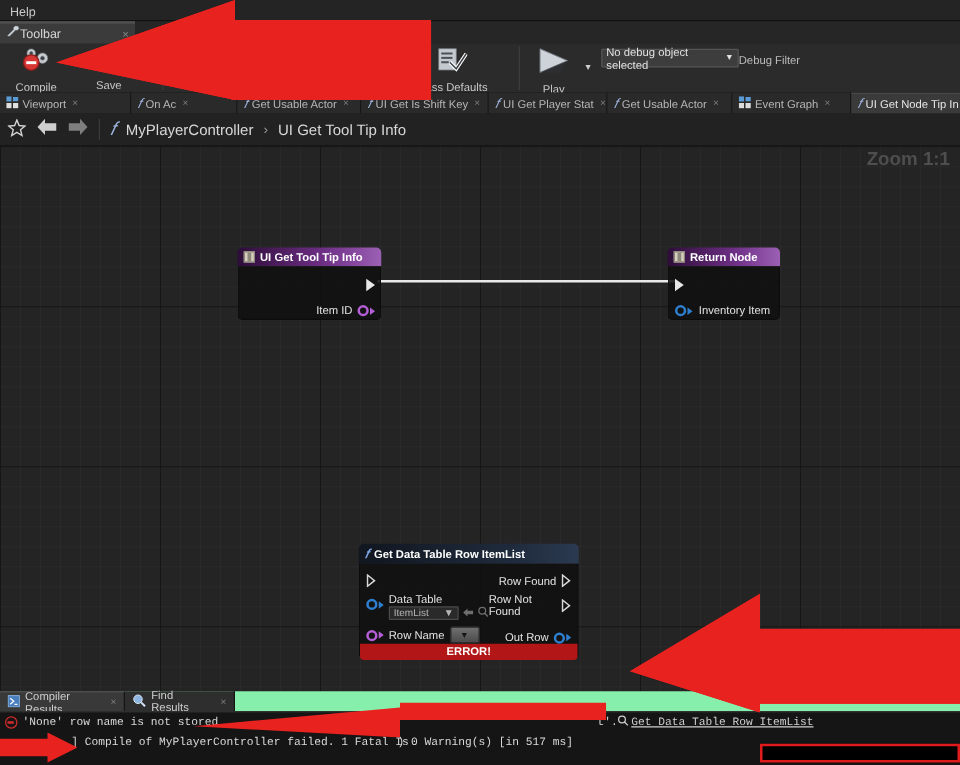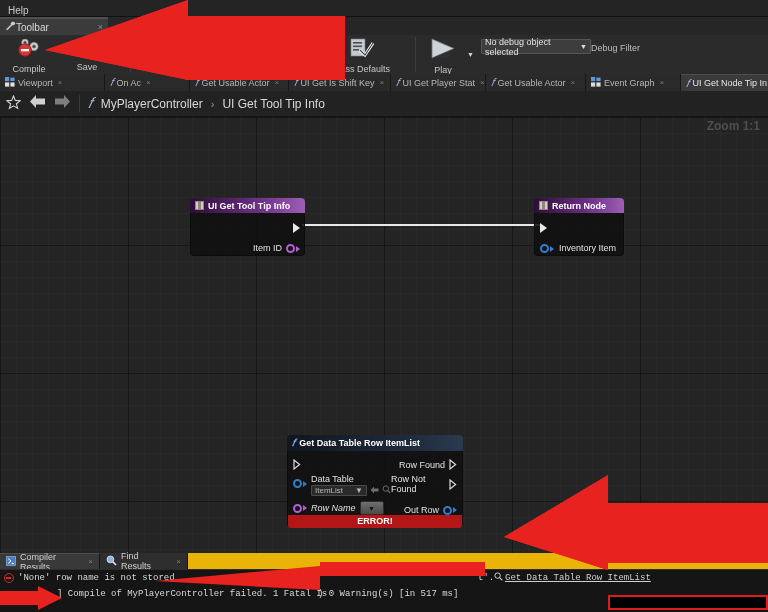--- a/index.html
+++ b/index.html
@@ -92,21 +92,21 @@
     background-color: #242424;
     background-image:
       linear-gradient(to right, rgba(255,255,255,0.022) 1px, transparent 1px),
       linear-gradient(to bottom, rgba(255,255,255,0.022) 1px, transparent 1px),
       linear-gradient(to right, rgba(0,0,0,0.55) 1px, transparent 1px),
       linear-gradient(to bottom, rgba(0,0,0,0.55) 1px, transparent 1px);
     background-size: 16px 16px, 16px 16px, 128px 128px, 128px 128px;
     overflow: hidden;
   }
   .zoomlbl {
-    position: absolute; right: 8px; top: 2px; font-size: 12px;
+    position: absolute; right: 8px; top: 2px; font-size: 15px;
     color: #4e4e4e; font-weight: bold;
   }
   .watermark {
     position: absolute; right: 4px; top: 382px; font-size: 34px;
     font-weight: bold; color: #343434; letter-spacing: 1px;
   }
 
   
   .node { position: absolute; border-radius: 4px; }
   .node-head {
@@ -168,21 +168,21 @@
     display: flex; align-items: center; justify-content: center;
     font-size: 7px; color: #141414;
   }
   .wire {
     position: absolute; height: 2px; background: #e9e9e9;
   }
 
   
   .bottom {
     position: absolute; left: 0; top: 553px; width: 768px; height: 59px;
-    background: #eab308;
+    background: #86efac;
   }
   .bpanel-tabs { display: flex; height: 16px; }
   .bptab {
     display: flex; align-items: center; gap: 4px; padding: 0 6px;
     font-size: 9px; color: #cfcfcf; background: #2e2e2e;
     border-right: 1px solid #151515; height: 16px;
   }
   .bptab.active { background: #393939; border-top: 1px solid #4d4d4d; }
   .bptab .x { font-size: 8px; color: #7f7f7f; margin-left: 3px; }
   .logarea {
@@ -490,21 +490,21 @@
             <span class="pin-label">Row Not Found</span>
             <span class="exec-outline">
               <svg width="8" height="11" viewBox="0 0 8 11">
                   <path d="M1 1 L6.6 5.5 L1 10 Z" fill="none" stroke="#d8d8d8" stroke-width="1.2"></path>
                 </svg>
             </span>
           </span>
         </div>
 
         <div class="row" style="height:21px; padding:0 5px; justify-content:space-between;">
-          <span style="display:inline-flex;align-items:center;gap:4px;font-style:italic;">
+          <span style="display:inline-flex;align-items:center;gap:4px;">
             <span style="display:inline-flex;align-items:center;">
               <span class="dot-pin purple"></span>
               <span class="pin-arrowtail purple"></span>
             </span>
             <span class="pin-label">Row Name</span>
             <span class="combo-btn">
               <span>▼</span>
             </span>
           </span>
           <span style="display:inline-flex;align-items:center;gap:4px;">

